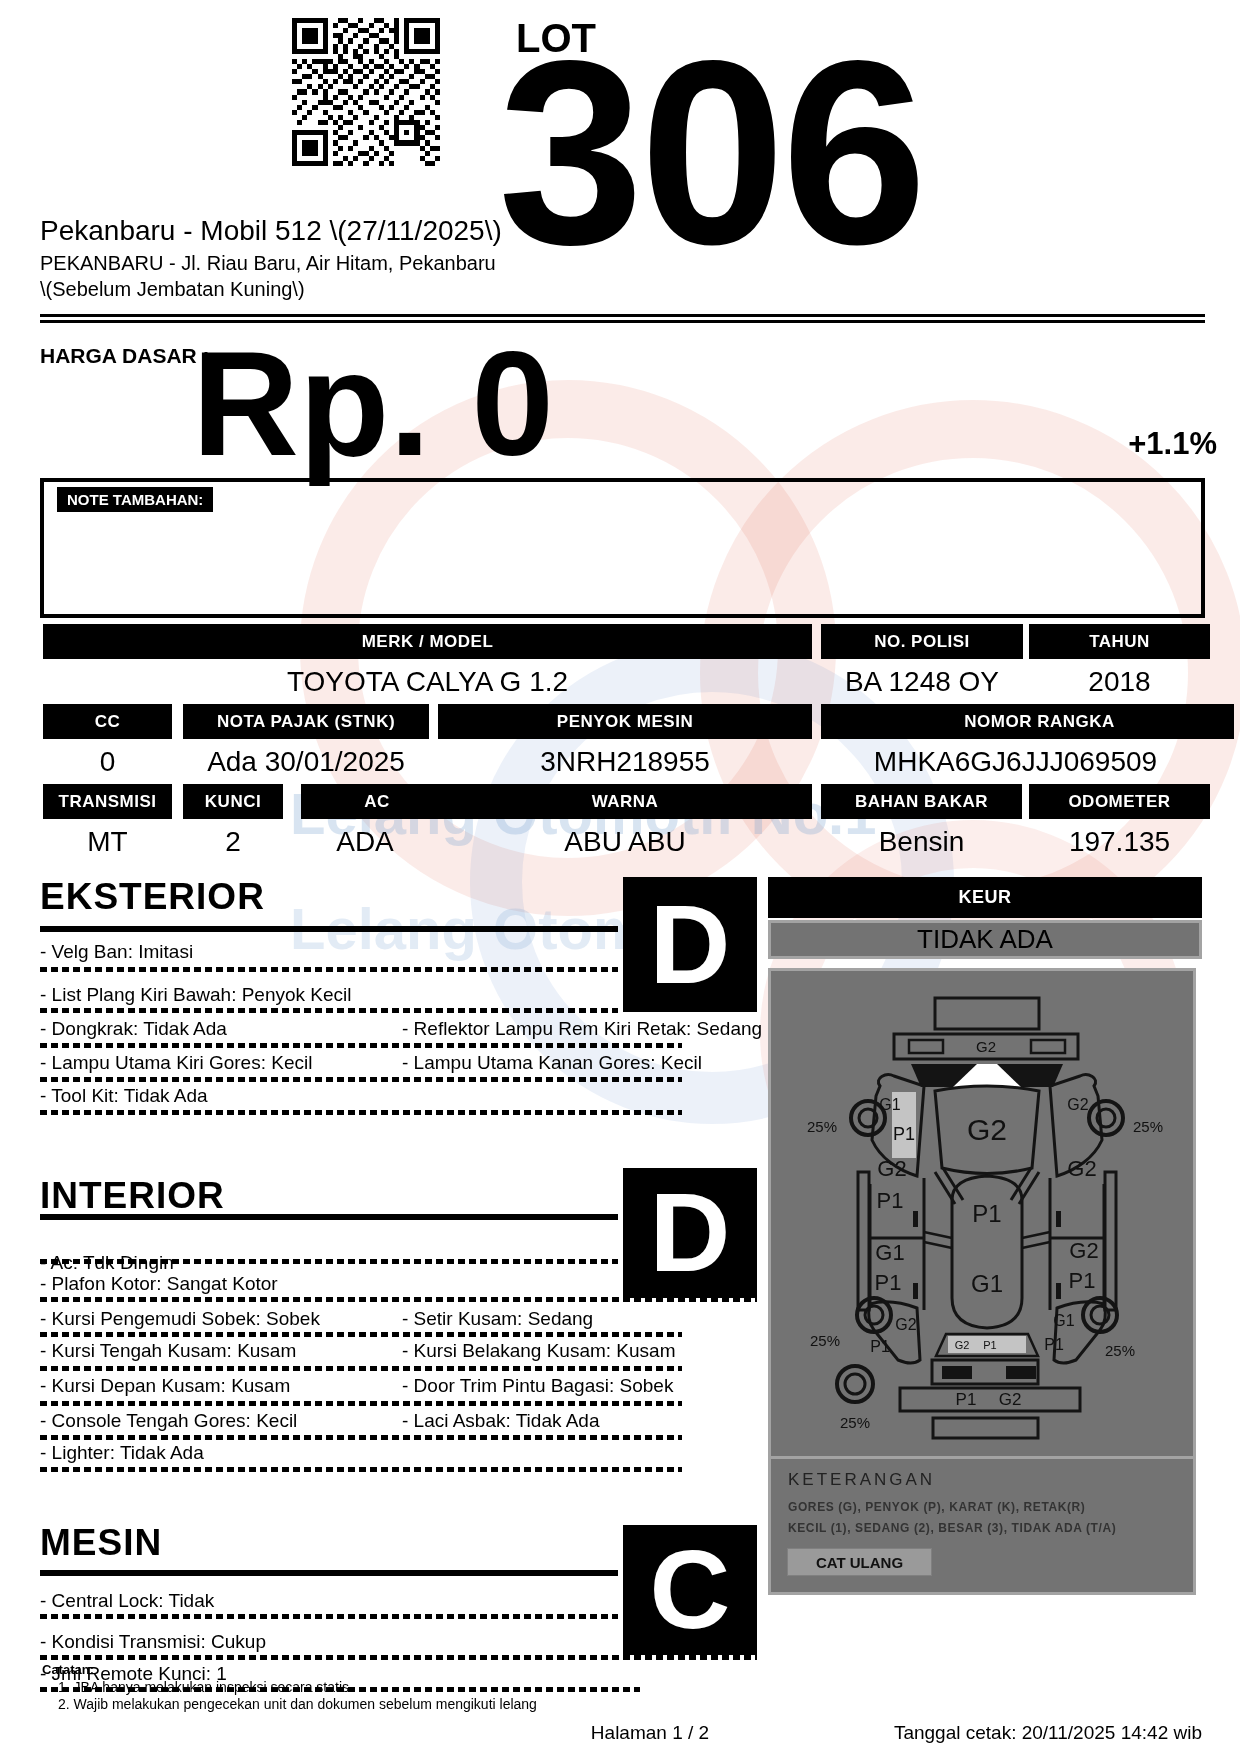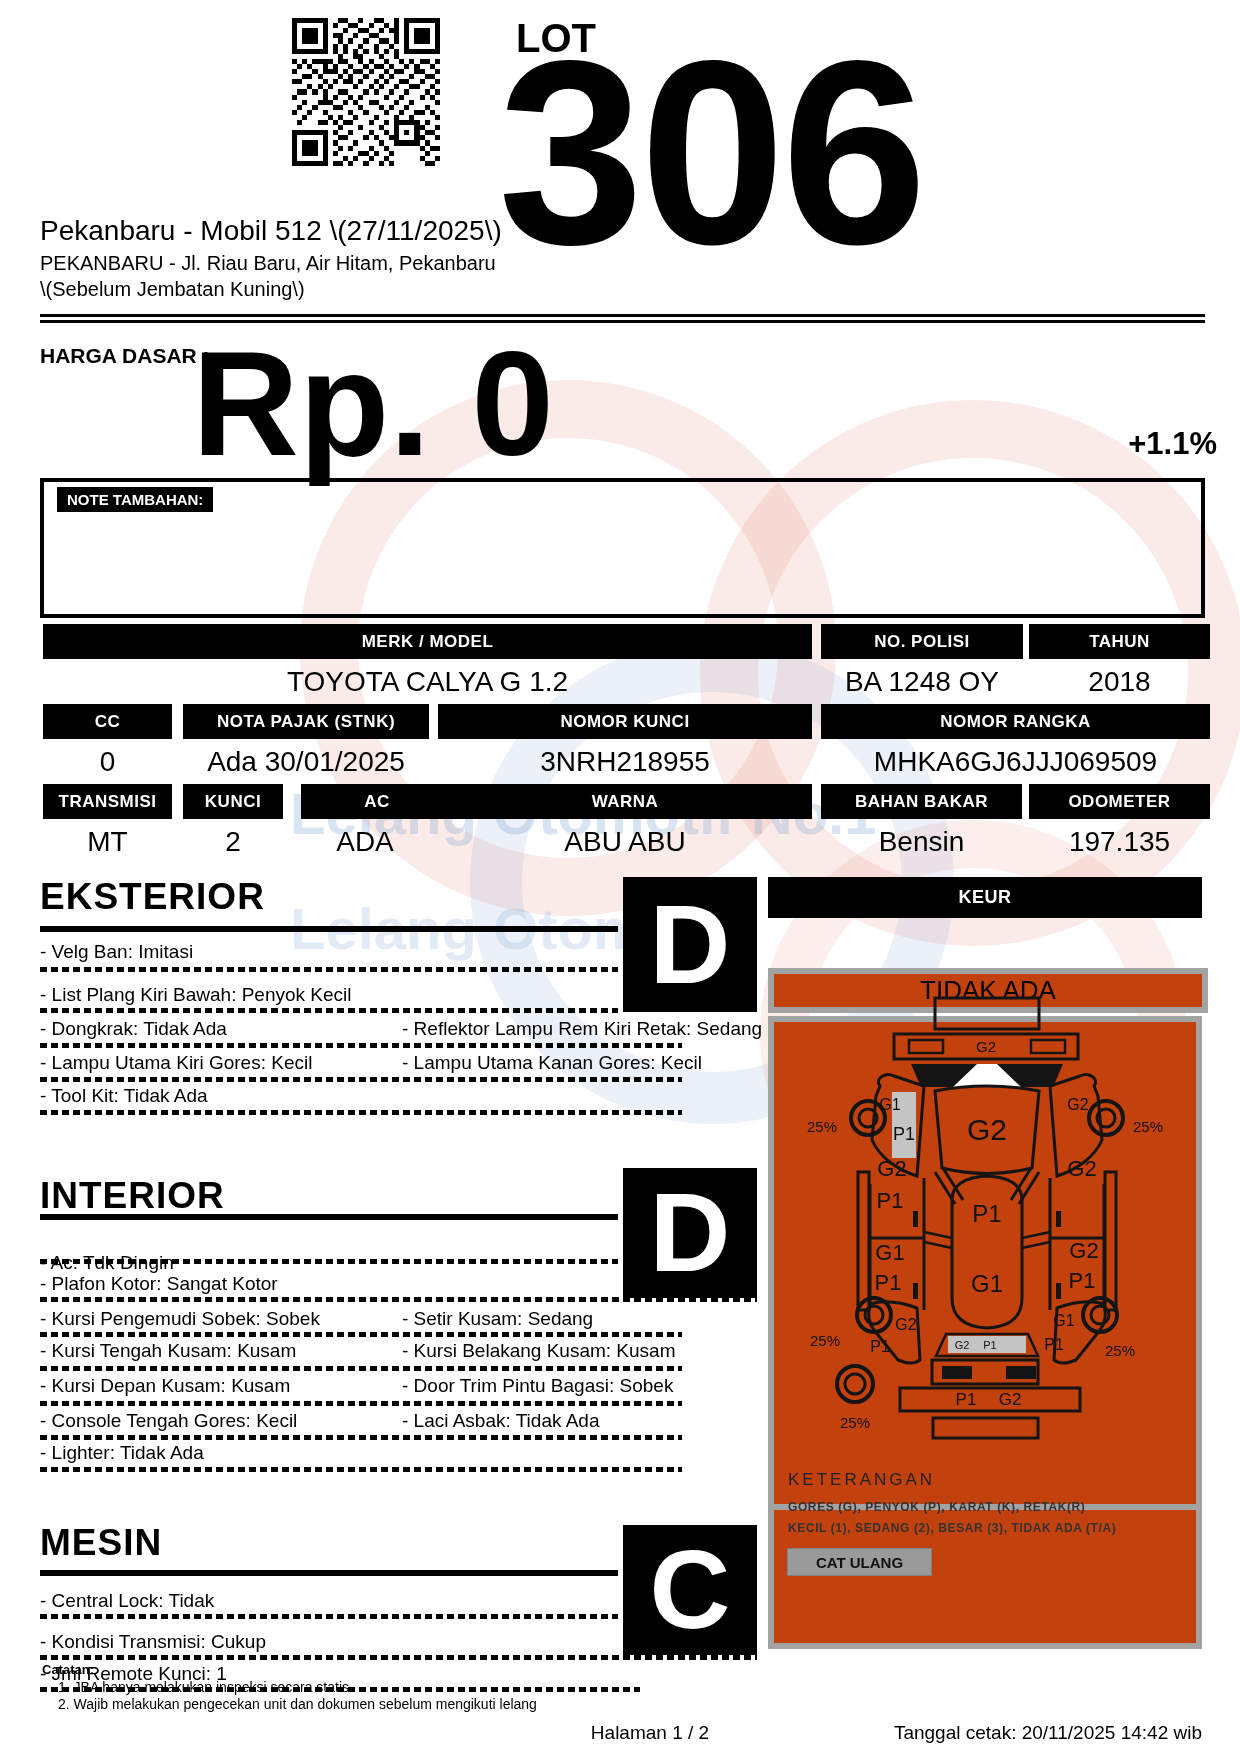--- a/index.html
+++ b/index.html
@@ -13,21 +13,21 @@
          display:flex;align-items:center;justify-content:center;height:35px;letter-spacing:.5px;}
   .vcell{position:absolute;font-size:28px;display:flex;align-items:center;justify-content:center;height:40px;}
   .rule{position:absolute;height:6px;background:#000;}
   .thin{position:absolute;height:3px;background:#000;}
   .dot{position:absolute;height:5px;
        background-image:repeating-linear-gradient(90deg,#000 0,#000 7px,transparent 7px,transparent 11px);}
   .item{position:absolute;font-size:19px;white-space:nowrap;}
   .sechead{position:absolute;font-size:37px;font-weight:bold;letter-spacing:1px;}
   .grade{position:absolute;left:623px;width:134px;background:#000;color:#fff;display:flex;
          align-items:center;justify-content:center;font-weight:bold;font-size:112px;line-height:1;}
-  .box{position:absolute;border:6px solid #a3a3a3;background:#c2410c;margin-top:48px;}
+  .box{position:absolute;border:3px solid #a3a3a3;background:#737373;}
   svg text{font-family:"Liberation Sans",sans-serif;fill:#111;}
   .foot{position:absolute;font-size:19px;}
   .smallnote{position:absolute;font-size:14px;white-space:nowrap;}
 </style>
 </head>
 <body>
 
 <div id="page">
 
   <div class="wm ring" style="left:300px;top:380px;width:420px;height:420px;border:58px solid rgba(221,90,68,.12);"></div>
@@ -96,22 +96,22 @@
 
     <div class="hcell" style="left:43px;top:624px;width:769px;">MERK / MODEL</div>
     <div class="hcell" style="left:821px;top:624px;width:202px;">NO. POLISI</div>
     <div class="hcell" style="left:1029px;top:624px;width:181px;">TAHUN</div>
     <div class="vcell" style="left:43px;top:662px;width:769px;">TOYOTA CALYA G 1.2</div>
     <div class="vcell" style="left:821px;top:662px;width:202px;">BA 1248 OY</div>
     <div class="vcell" style="left:1029px;top:662px;width:181px;">2018</div>
 
     <div class="hcell" style="left:43px;top:704px;width:129px;">CC</div>
     <div class="hcell" style="left:183px;top:704px;width:246px;">NOTA PAJAK (STNK)</div>
-    <div class="hcell" style="left:438px;top:704px;width:374px;">NOMOR KUNCI</div>
-    <div class="hcell" style="left:821px;top:704px;width:389px;">NOMOR RANGKA</div>
+    <div class="hcell" style="left:438px;top:704px;width:374px;">PENYOK MESIN</div>
+    <div class="hcell" style="left:821px;top:704px;width:389px;padding-left:24px;">NOMOR RANGKA</div>
     <div class="vcell" style="left:43px;top:742px;width:129px;">0</div>
     <div class="vcell" style="left:183px;top:742px;width:246px;text-align:right;">Ada 30/01/2025</div>
     <div class="vcell" style="left:438px;top:742px;width:374px;">3NRH218955</div>
     <div class="vcell" style="left:821px;top:742px;width:389px;">MHKA6GJ6JJJ069509</div>
 
     <div class="hcell" style="left:43px;top:784px;width:129px;">TRANSMISI</div>
     <div class="hcell" style="left:183px;top:784px;width:100px;">KUNCI</div>
     <div class="hcell" style="left:301px;top:784px;width:152px;">AC</div>
     <div class="hcell" style="left:438px;top:784px;width:374px;">WARNA</div>
     <div class="hcell" style="left:821px;top:784px;width:201px;">BAHAN BAKAR</div>

